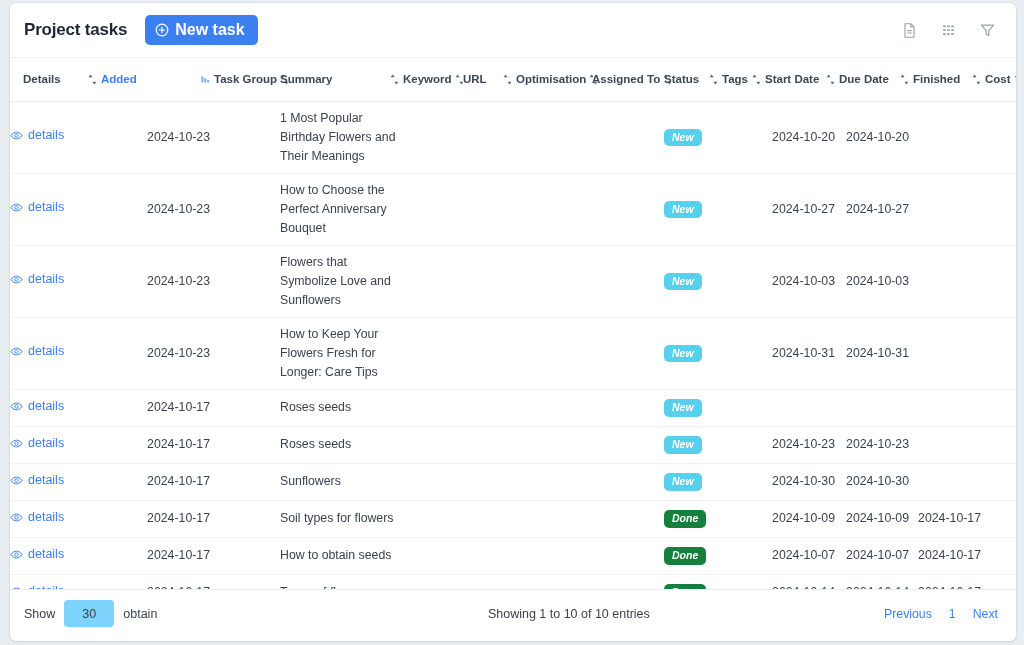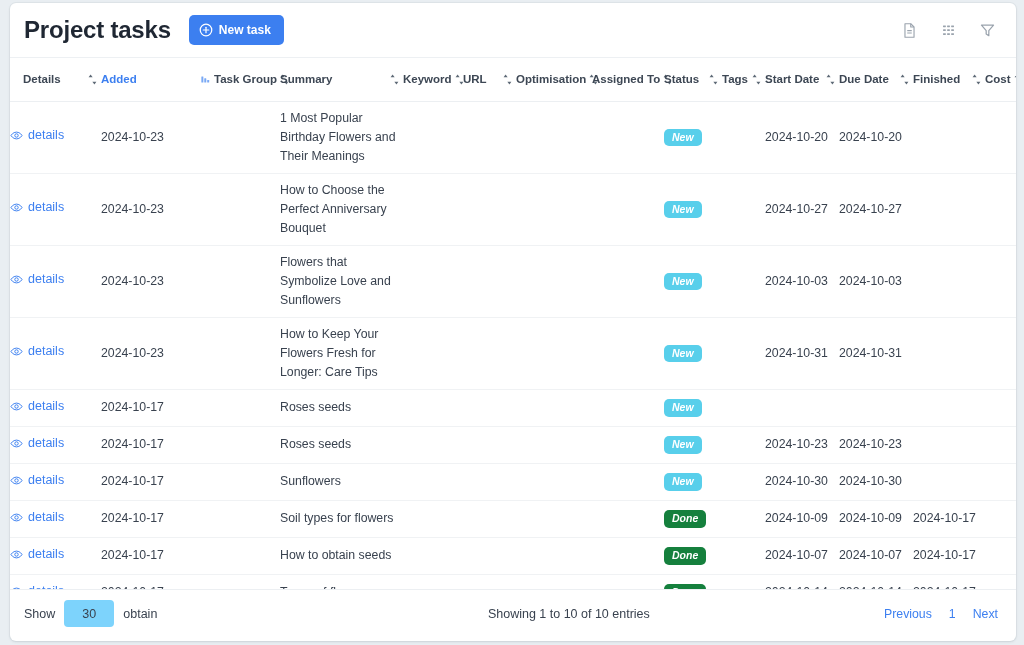--- a/index.html
+++ b/index.html
@@ -31,35 +31,35 @@
   
   .card-header {
     height: 55px;
     flex: 0 0 55px;
     border-bottom: 1px solid #edf0f3;
     display: flex;
     align-items: center;
     padding: 0 20px 0 14px;
   }
   .page-title {
-    font-size: 24px;
+    font-size: 17px;
     font-weight: 700;
     color: #1f2733;
     letter-spacing: -0.2px;
     white-space: nowrap;
   }
   .new-task-btn {
     margin-left: 18px;
     height: 30px;
     padding: 0 13px 0 10px;
     background: #3c7ff0;
     color: #ffffff;
     border: none;
     border-radius: 5px;
-    font-size: 12px;
+    font-size: 16px;
     font-weight: 600;
     font-family: "Liberation Sans", sans-serif;
     display: inline-flex;
     align-items: center;
     gap: 6px;
     cursor: pointer;
     white-space: nowrap;
   }
   .plus-circle {
     width: 14px; height: 14px;
@@ -153,21 +153,21 @@
     border-radius: 5px;
     color: #ffffff;
     font-size: 10.5px;
     font-weight: 600;
     line-height: 1;
     font-style: italic;
   }
   .badge.new  { background: #58cfeb; }
   .badge.done { background: #15803d; }
 
-  .nowrap { white-space: nowrap; }
+  .nowrap { white-space: nowrap; text-align: right; }
 
   
   .card-footer {
     flex: 0 0 52px;
     height: 52px;
     border-top: 1px solid #eceff2;
     display: flex;
     align-items: center;
     padding: 0 18px 4px 14px;
     position: relative;

